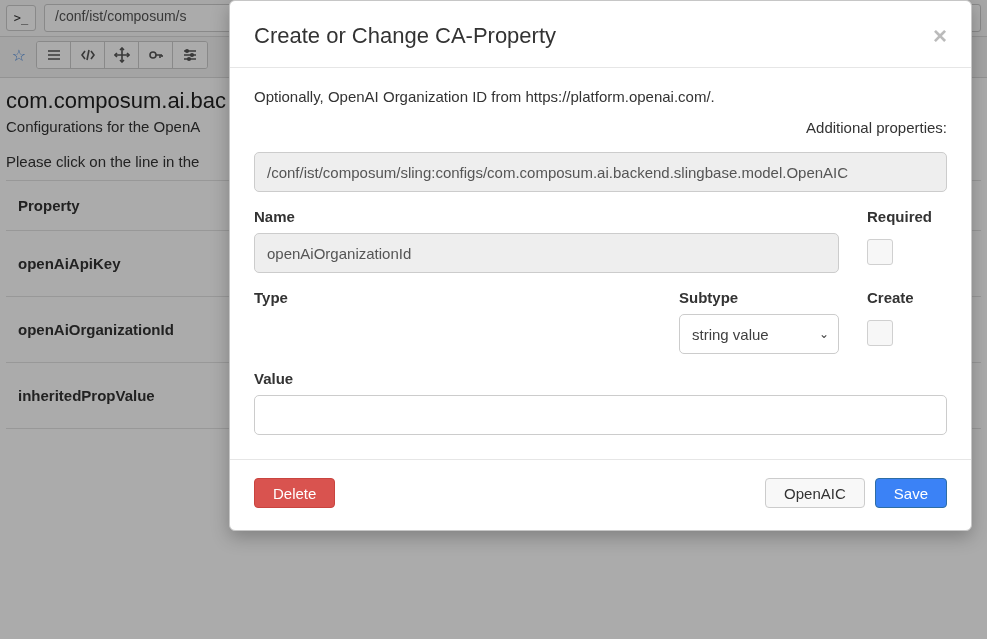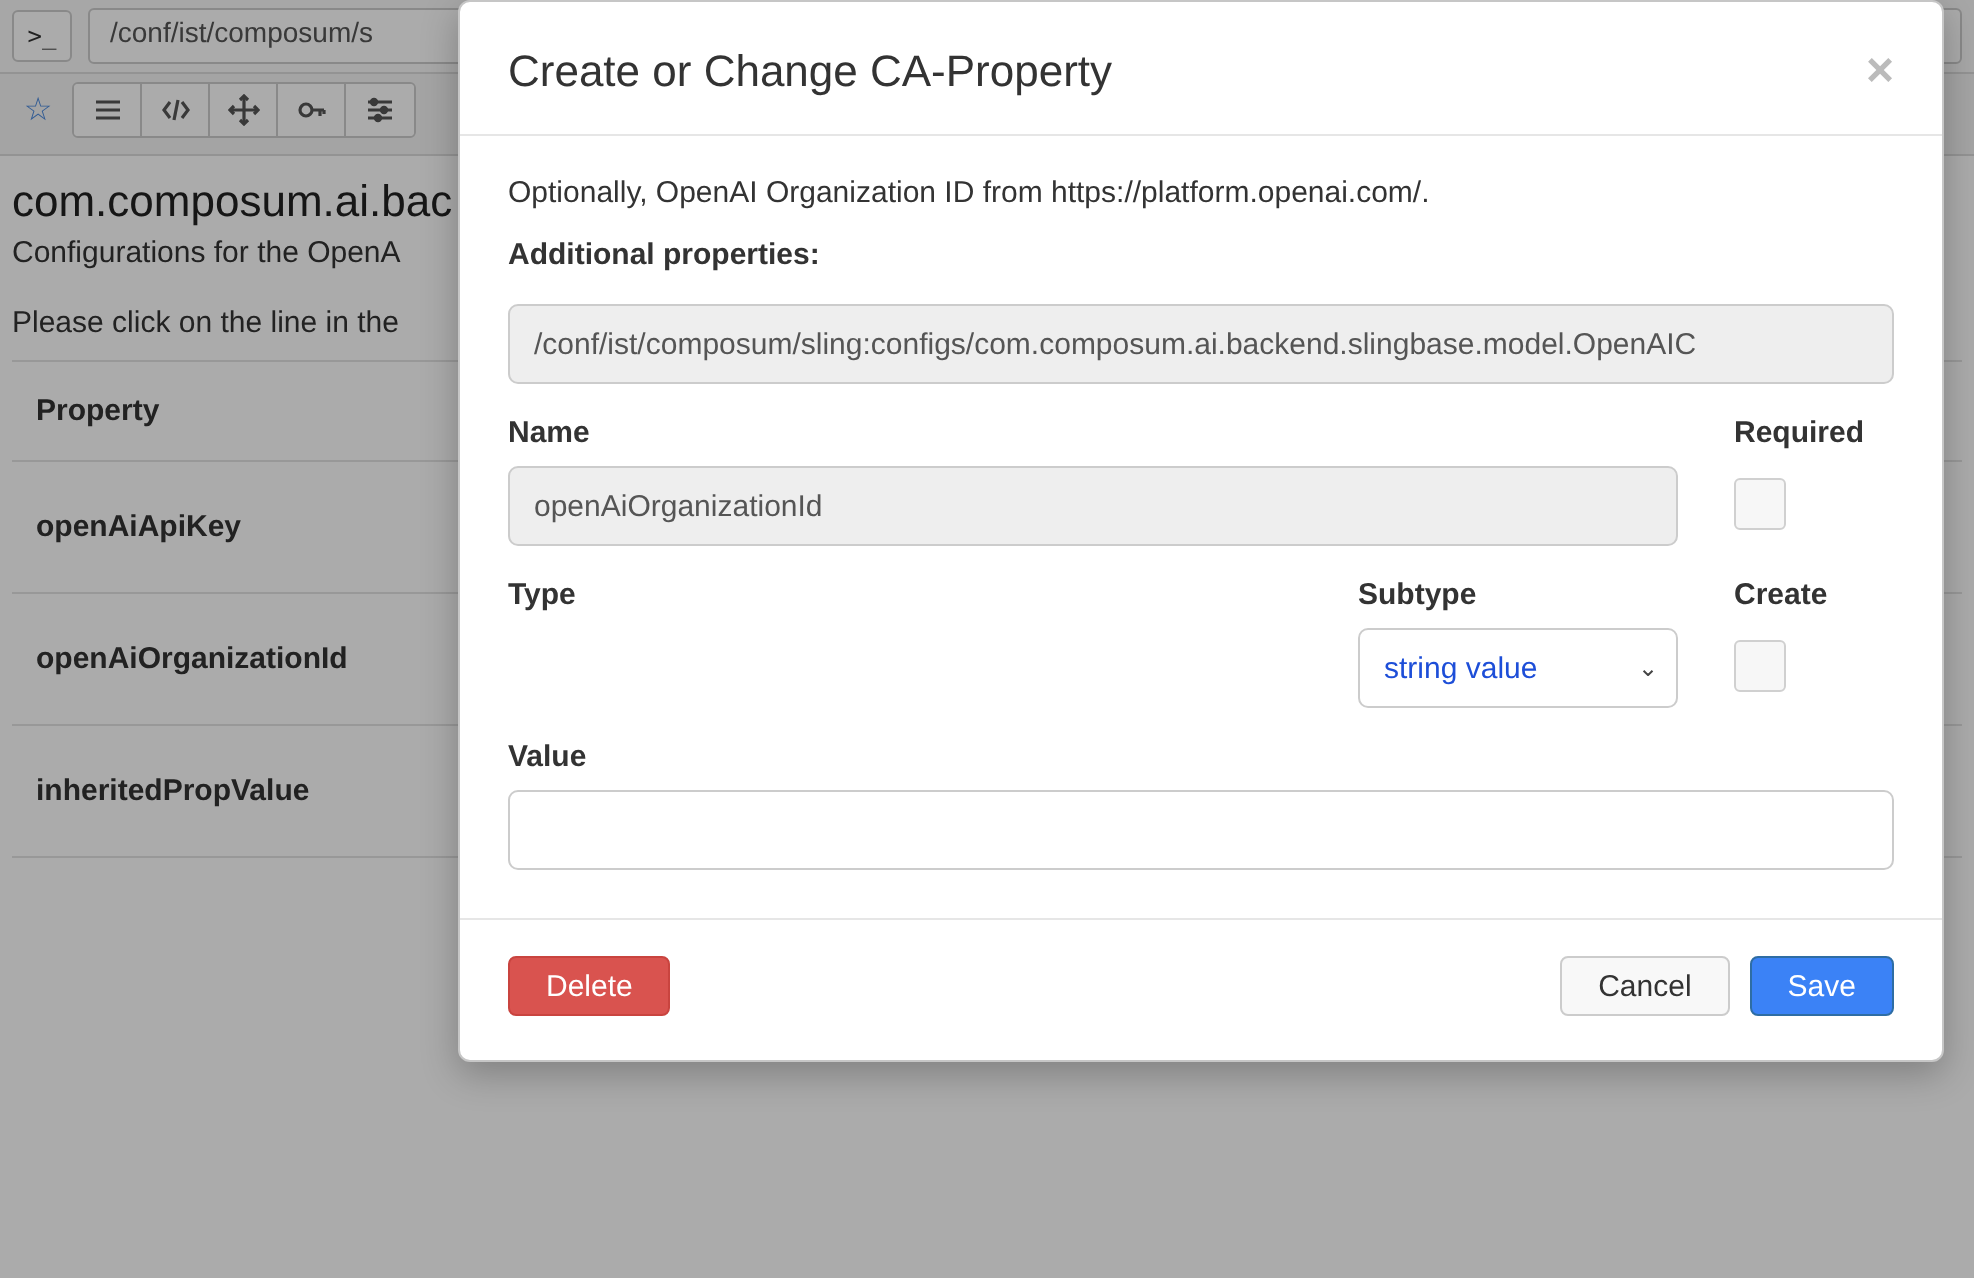--- a/index.html
+++ b/index.html
@@ -31,27 +31,27 @@
 
     
     .modal { position: absolute; top: 0; left: 229px; width: 743px; background: #fff; border: 1px solid #c6c6c6; border-radius: 6px; box-shadow: 0 6px 18px rgba(0,0,0,0.25); }
     .modal-header { display: flex; align-items: center; justify-content: space-between; padding: 22px 24px 18px; }
     .modal-title { font-size: 22px; font-weight: 400; color: #333; }
     .modal-close { color: #bbb; font-size: 24px; line-height: 1; font-weight: 700; cursor: pointer; background: none; border: none; }
     .modal-divider { border-top: 1px solid #e6e6e6; }
 
     .modal-body { padding: 20px 24px 8px; font-size: 15px; color: #333; }
     .caption-line { margin-bottom: 14px; }
-    .ap-label { font-weight: 700; margin-bottom: 16px; }
+    .ap-label { font-weight: 400; margin-bottom: 16px; text-align: right; }
 
     .form-row { display: flex; gap: 28px; margin-bottom: 16px; }
     .form-col { display: flex; flex-direction: column; }
     .form-col.flex1 { flex: 1; }
     .form-label { font-weight: 700; margin-bottom: 8px; }
-    .form-input { width: 100%; height: 40px; padding: 8px 12px; font-size: 15px; color: #1d4ed8; border: 1px solid #ccc; border-radius: 5px; background: #fff; }
+    .form-input { width: 100%; height: 40px; padding: 8px 12px; font-size: 15px; color: #404040; border: 1px solid #ccc; border-radius: 5px; background: #fff; }
     .form-input[readonly] { background: #eeeeee; color: #555; }
     .select-wrap { position: relative; }
     .select-wrap .form-input { padding-right: 32px; }
     .caret { position: absolute; right: 10px; top: 50%; transform: translateY(-50%); pointer-events: none; color: #444; font-size: 12px; }
 
     .checkbox-box { width: 26px; height: 26px; border: 1px solid #d0d0d0; border-radius: 3px; background: #f7f7f7; margin-top: 6px; }
 
     .col-subtype { width: 160px; justify-content: space-between; }
     .col-multi, .col-required { width: 80px; }
 
@@ -198,17 +198,17 @@
         <div class="form-label">Value</div>
         <input class="form-input" value="" style="">
       </div>
     </div>
   </div>
 
   <div class="modal-footer">
     <button class="btn btn-danger">Delete</button>
     <div class="footer-spacer"></div>
     <div class="footer-right">
-      <button class="btn btn-default">Cancel</button>
+      <button class="btn btn-default">OpenAIC</button>
       <button class="btn btn-primary">Save</button>
     </div>
   </div>
 </div>
 
 </body></html>

